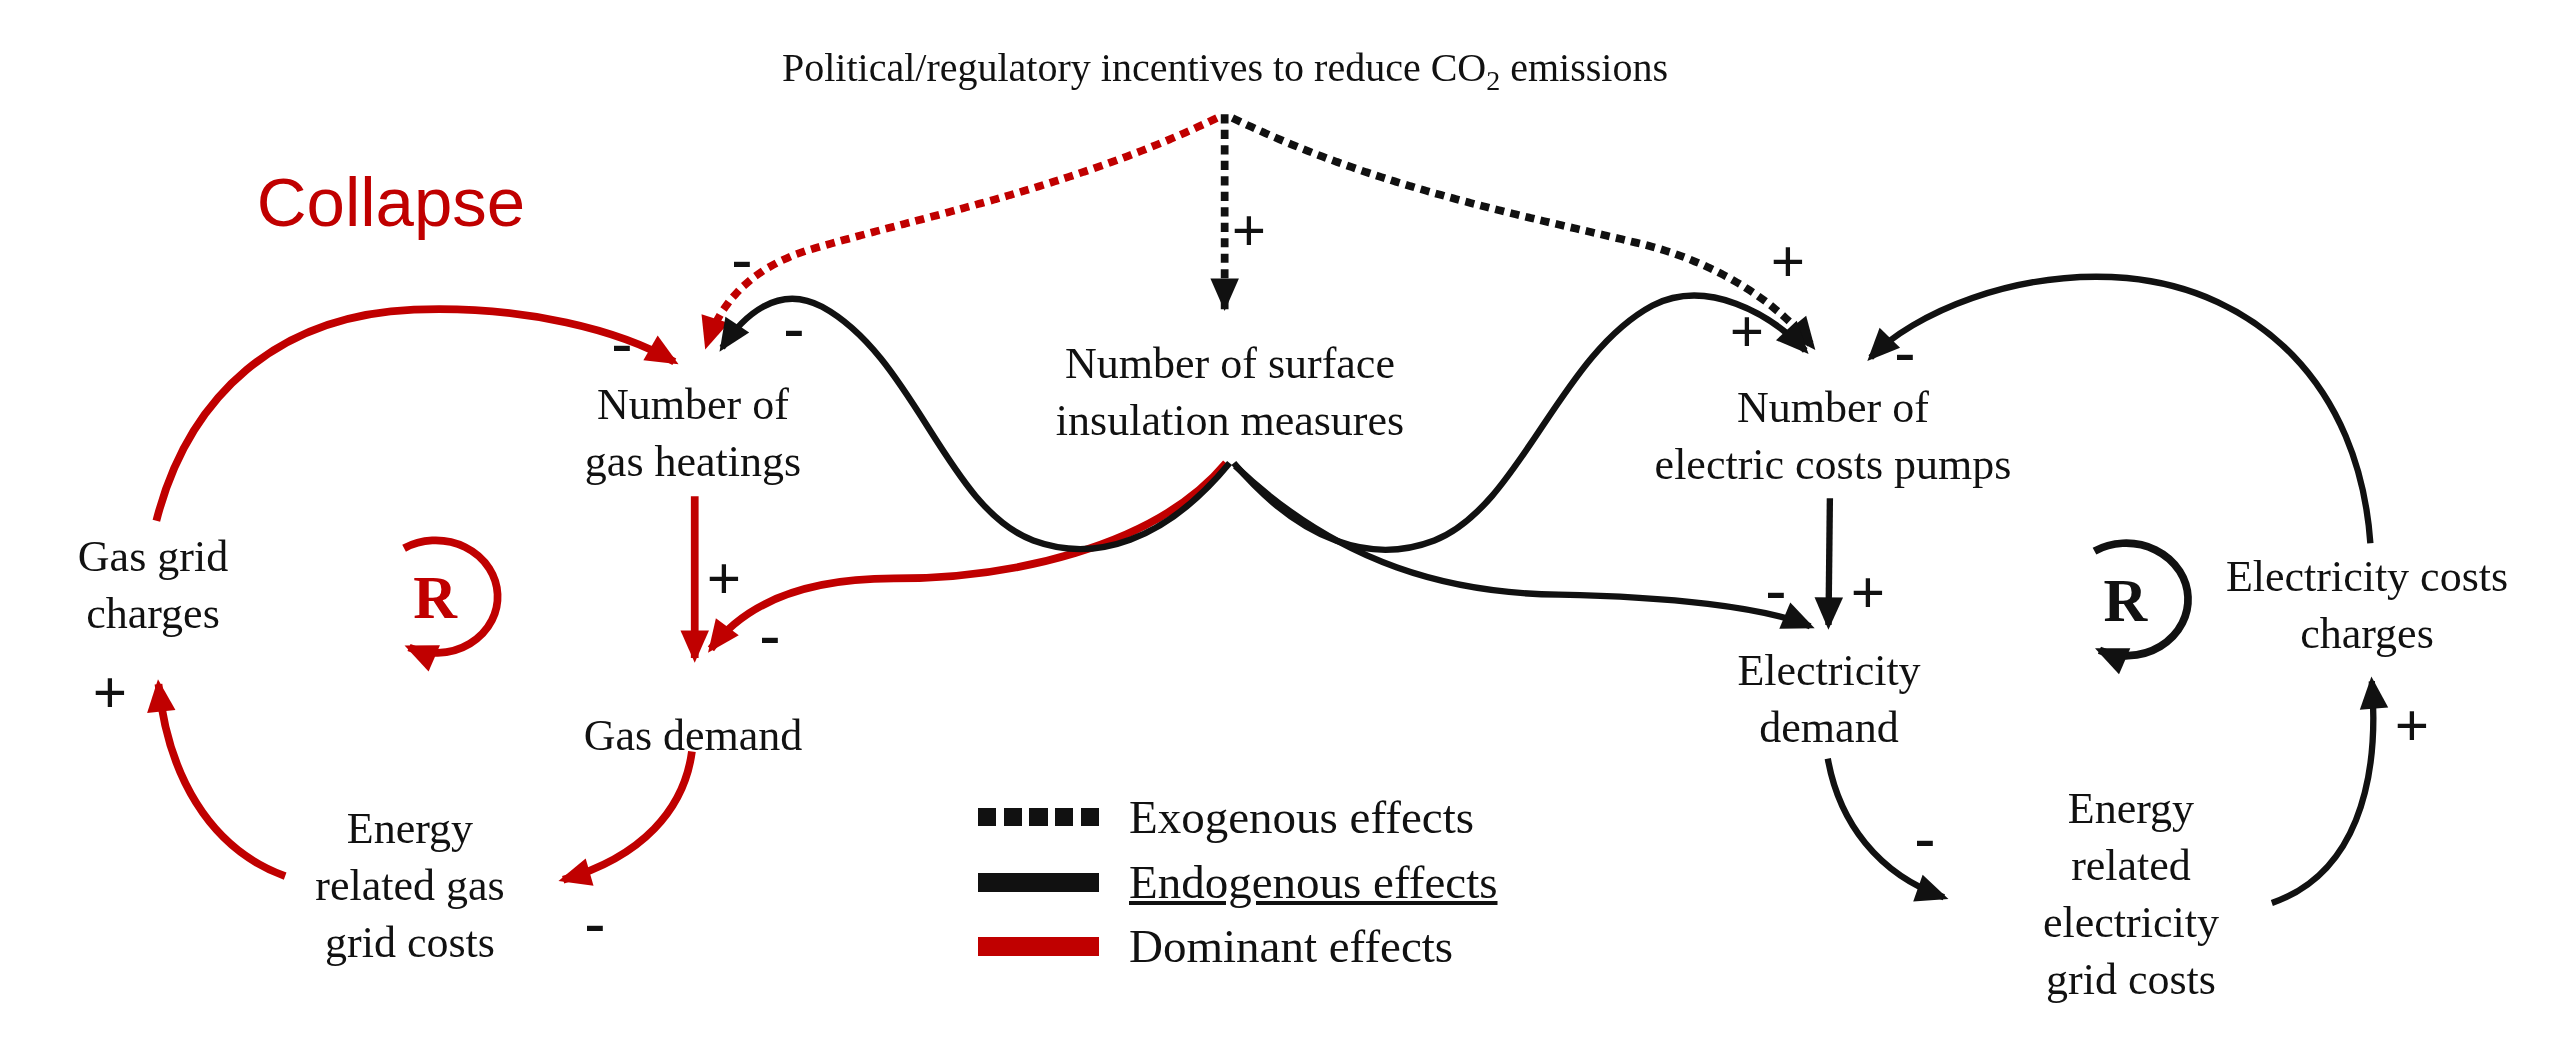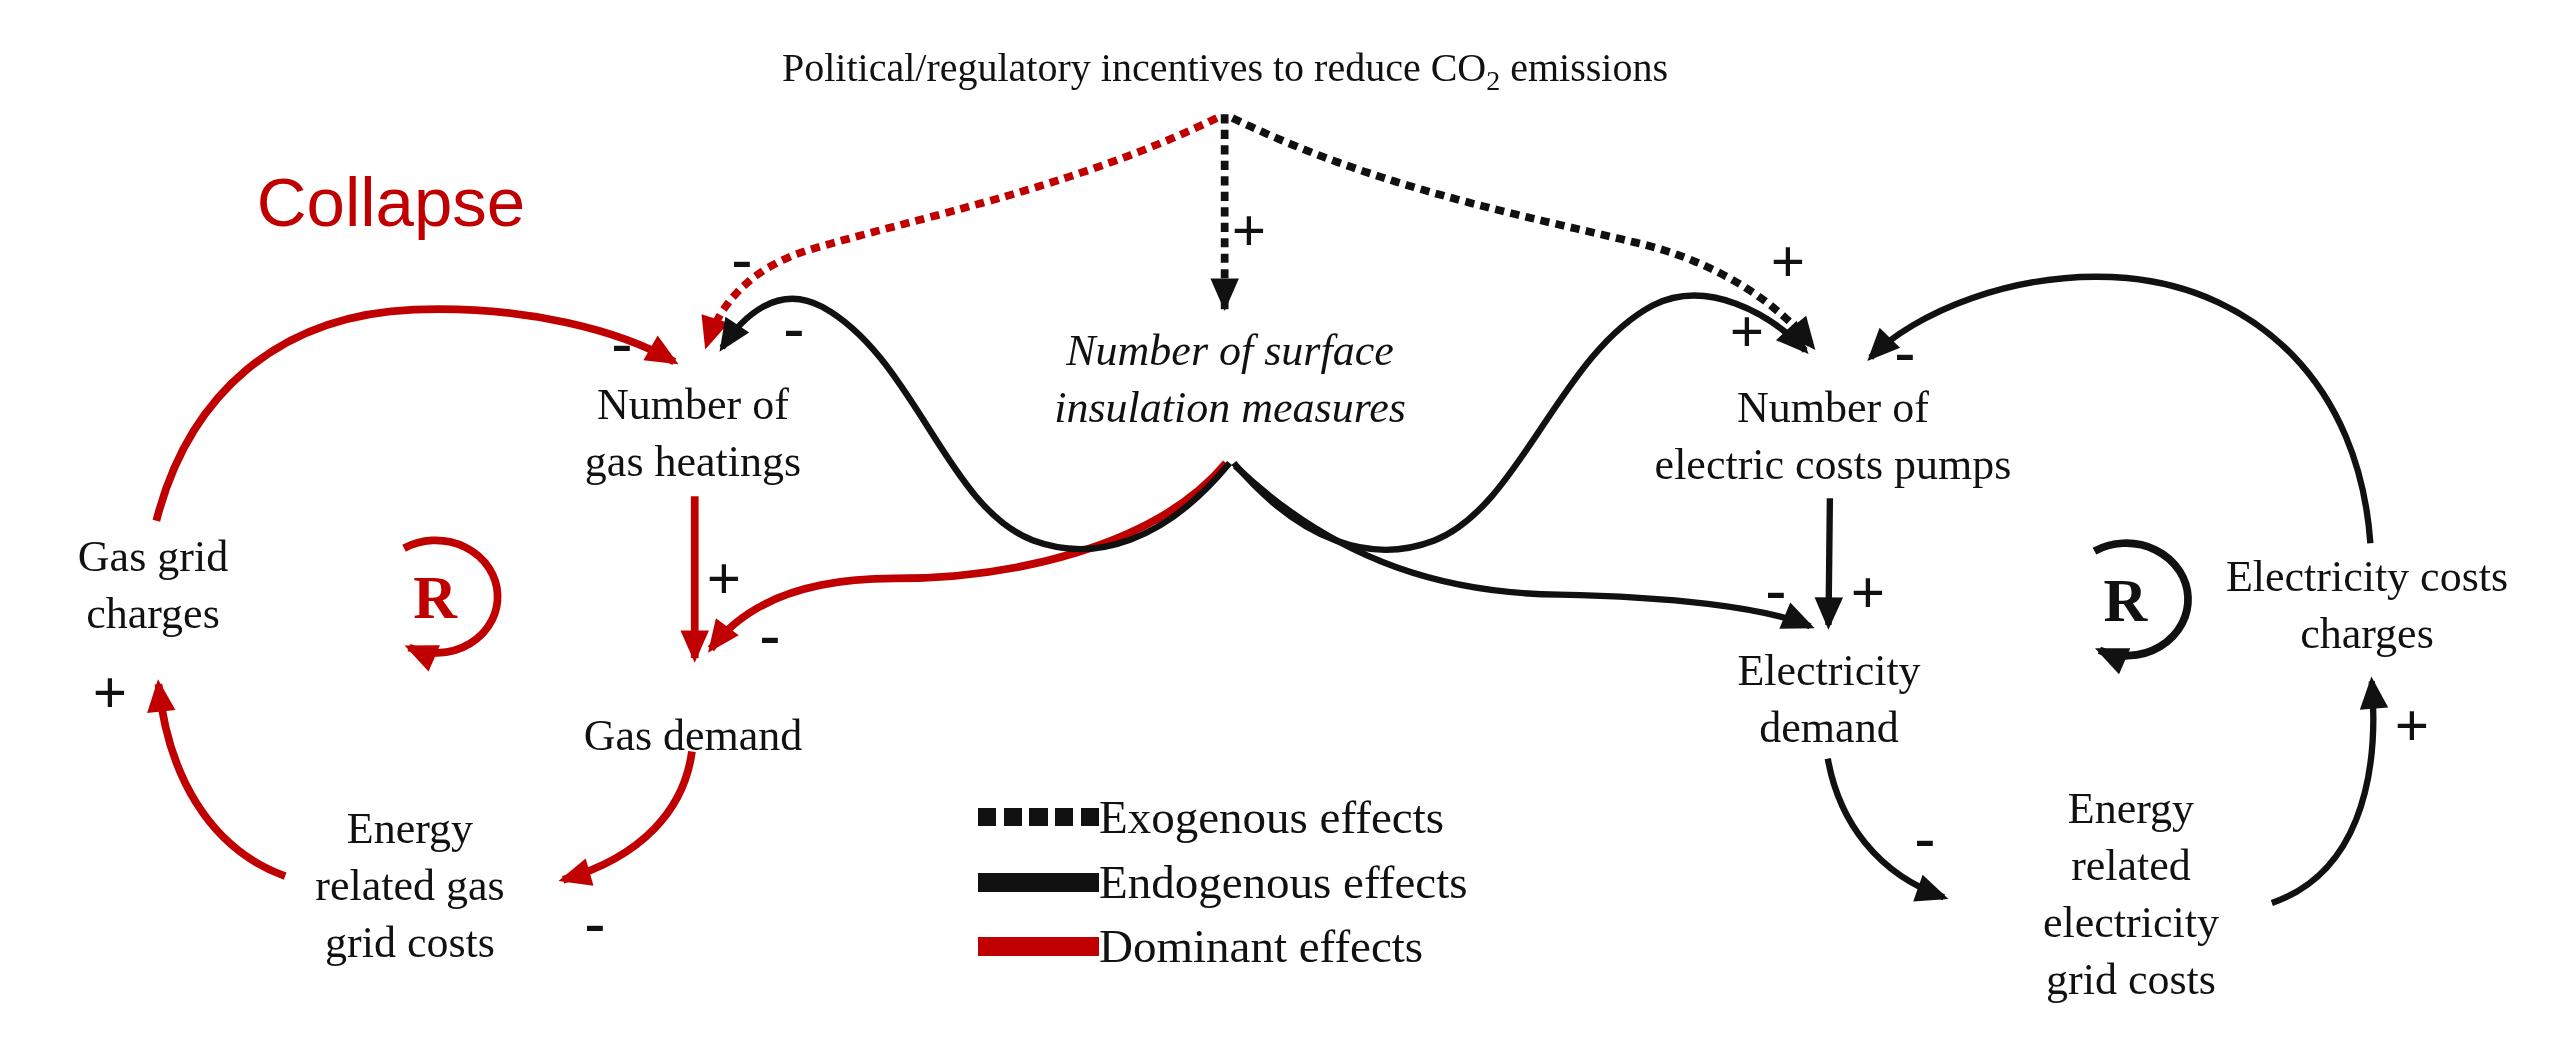--- a/index.html
+++ b/index.html
@@ -16,21 +16,21 @@
   .loop-label.red{color:#c00000;}
   .sign{position:absolute;transform:translate(-50%,-50%);font-size:61px;font-weight:bold;
         color:#111111;font-family:"Liberation Serif", serif;}
   .legend{position:absolute;left:978px;top:780px;}
   .legend-row{position:absolute;left:0;display:flex;align-items:center;white-space:nowrap;}
   .legend-row .swatch{width:121px;height:19px;flex:0 0 auto;}
   .legend-row .swatch.dotted{display:flex;justify-content:space-between;align-items:center;background:none;}
   .legend-row .swatch.dotted i{display:block;width:18.3px;height:18.3px;background:#111111;}
   .legend-row .swatch.solid-black{background:#111111;}
   .legend-row .swatch.solid-red{background:#c00000;}
-  .legend-row .lg-label{font-size:47px;}
+  .legend-row .lg-label{margin-left:30px;font-size:47px;}
 </style>
 </head>
 <body>
 
 <div class="stage">
 
   <svg class="diagram" viewBox="0 0 3660 1492">
     <defs>
       <marker id="arrow-black" viewBox="0 0 10 10" refX="8.5" refY="5" markerWidth="52" markerHeight="46" markerUnits="userSpaceOnUse" orient="auto">
         <path d="M 0 0.6 L 10 5 L 0 9.4 z" fill="#111111"></path>
@@ -68,21 +68,21 @@
   <div class="title" style="left:1225px;top:70px;">
     <span>Political/regulatory incentives to reduce CO</span><sub>2</sub><span> emissions</span>
   </div>
 
   <div class="loop-label red" style="left:391px;top:202px;">Collapse</div>
 
   <div class="node" style="left:693px;top:433px;">
     <span class="ln">Number of</span>
     <span class="ln">gas heatings</span>
   </div>
-  <div class="node" style="left:1230px;top:379px;font-style:italic;">
+  <div class="node" style="left:1230px;top:392px;">
     <span class="ln">Number of surface</span>
     <span class="ln">insulation measures</span>
   </div>
   <div class="node" style="left:1833px;top:436px;">
     <span class="ln">Number of</span>
     <span class="ln">electric costs pumps</span>
   </div>
   <div class="node" style="left:153px;top:585px;">
     <span class="ln">Gas grid</span>
     <span class="ln">charges</span>
@@ -130,21 +130,21 @@
     <div class="legend-row" style="top:10px;">
       <span class="swatch dotted">
         <i></i>
           <i></i>
           <i></i>
           <i></i>
           <i></i>
       </span>
       <span class="lg-label">Exogenous effects</span>
     </div>
-    <div class="legend-row" style="top:75px;">
+    <div class="legend-row" style="top:75px;text-decoration:underline;">
       <span class="swatch solid-black"></span>
       <span class="lg-label">Endogenous effects</span>
     </div>
     <div class="legend-row" style="top:139px;">
       <span class="swatch solid-red"></span>
       <span class="lg-label">Dominant effects</span>
     </div>
   </div>
 
 </div>

